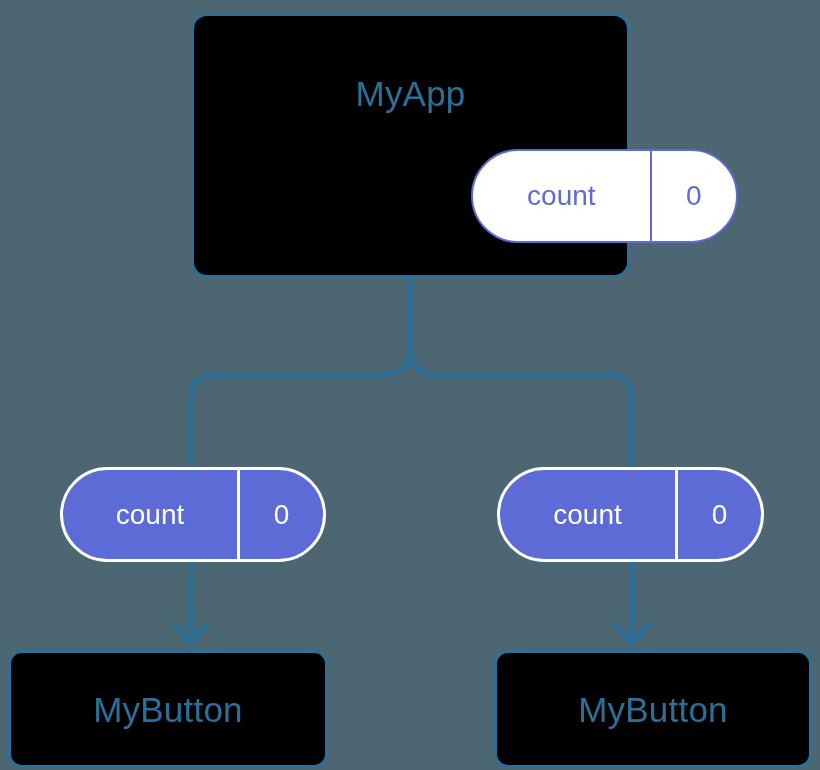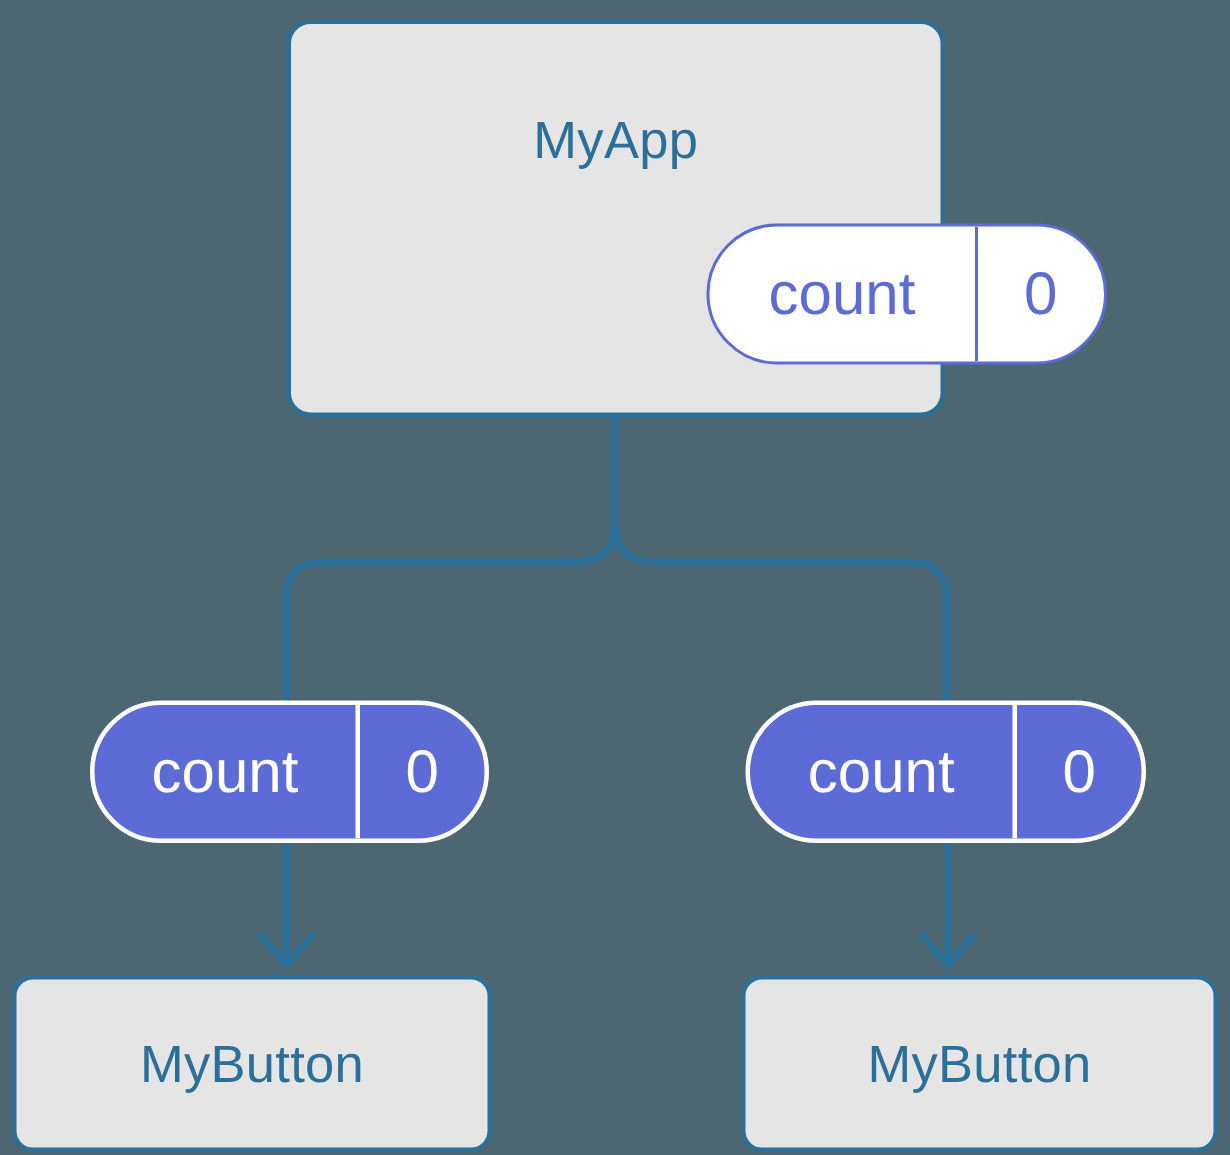--- a/index.html
+++ b/index.html
@@ -23,21 +23,21 @@
     left: 0;
     top: 0;
     width: 820px;
     height: 770px;
     pointer-events: none;
   }
 
   
   .component-box {
     position: absolute;
-    background: #e5e5e5;
+    background: #000000;
     border: 3px solid #2c7099;
     border-radius: 14px;
     box-sizing: border-box;
     display: flex;
     align-items: center;
     justify-content: center;
   }
   .component-title {
     color: #2c7099;
     font-size: 35px;
@@ -81,21 +81,21 @@
     box-sizing: border-box;
     display: flex;
     align-items: stretch;
     border-radius: 999px;
     overflow: hidden;
   }
   .pill-key, .pill-val {
     display: flex;
     align-items: center;
     justify-content: center;
-    font-size: 40px;
+    font-size: 28px;
     line-height: 1;
   }
 
   
   .state-pill.outlined {
     background: #ffffff;
     border: 2px solid #5c6bd6;
   }
   .state-pill.outlined .pill-key {
     color: #5c6bd6;

